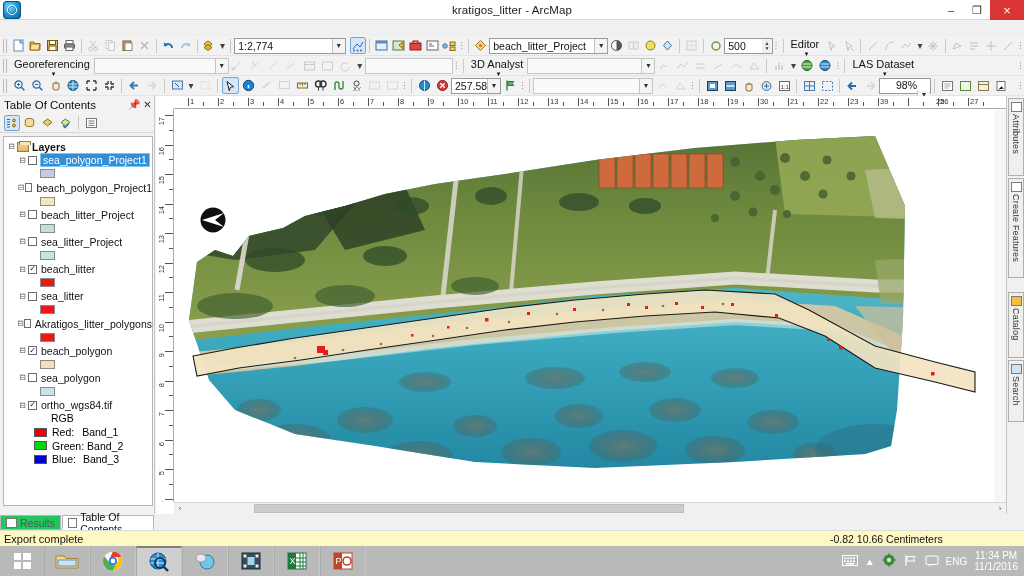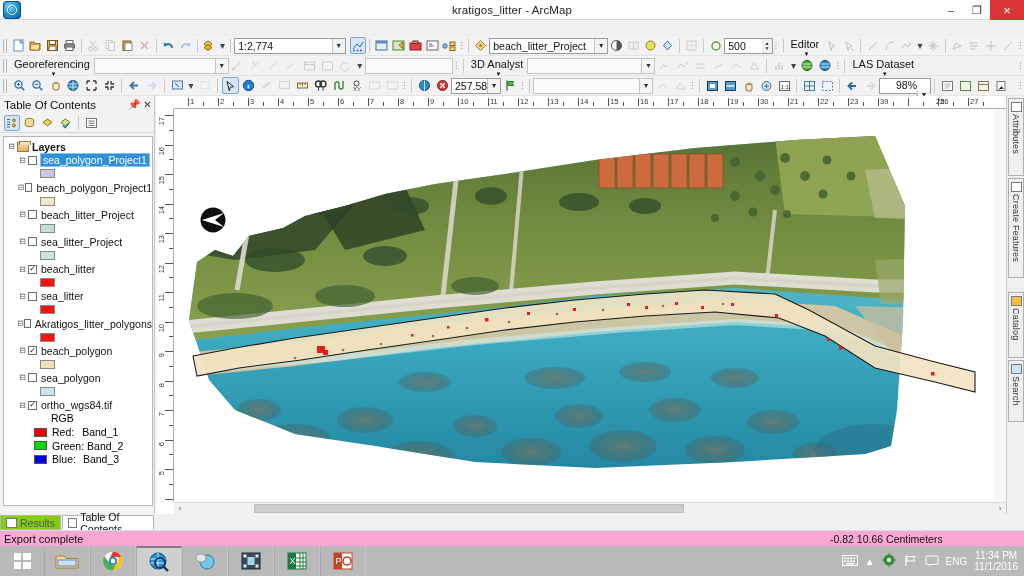--- a/index.html
+++ b/index.html
@@ -132,21 +132,21 @@
     background:#f7e6bd;border:1px solid #9c7b3a;border-bottom:none;}
 
   
   .toc-tabs{
     position:absolute; left:0; top:514px; width:155px; height:16px;
     display:flex; align-items:flex-end; background:#f0f0f0;
   }
   .ttab{
     height:15px; display:flex;align-items:center; gap:3px;
     padding:0 5px; font-size:10.5px; border:1px solid #b5b5b5;
-    background:#84cc16; color:#555; margin-right:1px;
+    background:#22c55e; color:#555; margin-right:1px;
   }
   .ttab.active{ background:#fff; color:#111; border-bottom-color:#fff; }
   .ttab .ico{ width:11px;height:10px;border:1px solid #777;background:#fff;display:inline-block; }
 
   
   .maparea{ position:absolute; left:156px; top:96px; width:850px; height:418px; background:#fff; }
   .ruler-h{
     position:absolute; left:18px; top:0; width:832px; height:13px;
     background:#fff; border-bottom:1px solid #a9a9a9; overflow:hidden;
   }
@@ -183,21 +183,21 @@
     gap:2px;
   }
   .rtab .vtxt{
     writing-mode:vertical-rl; font-size:9px; color:#333; letter-spacing:.2px;
   }
   .rtab .mini{ width:11px;height:10px;border:1px solid #7b7b7b;background:#fff; }
 
   
   .statusbar{
     position:absolute; left:0; top:530px; width:1024px; height:16px;
-    background:#f9a8d4; border-top:1px solid #dcdcdc;
+    background:#fef9c3; border-top:1px solid #dcdcdc;
     display:flex; align-items:center;
   }
   .sb-left{ padding-left:4px; font-size:11px; color:#111; }
   .sb-coord{ position:absolute; left:830px; font-size:10.5px; color:#111; }
 
   
   .taskbar{
     position:absolute; left:0; top:546px; width:1024px; height:30px;
     background:#b9b9b9; display:flex; align-items:center;
   }

